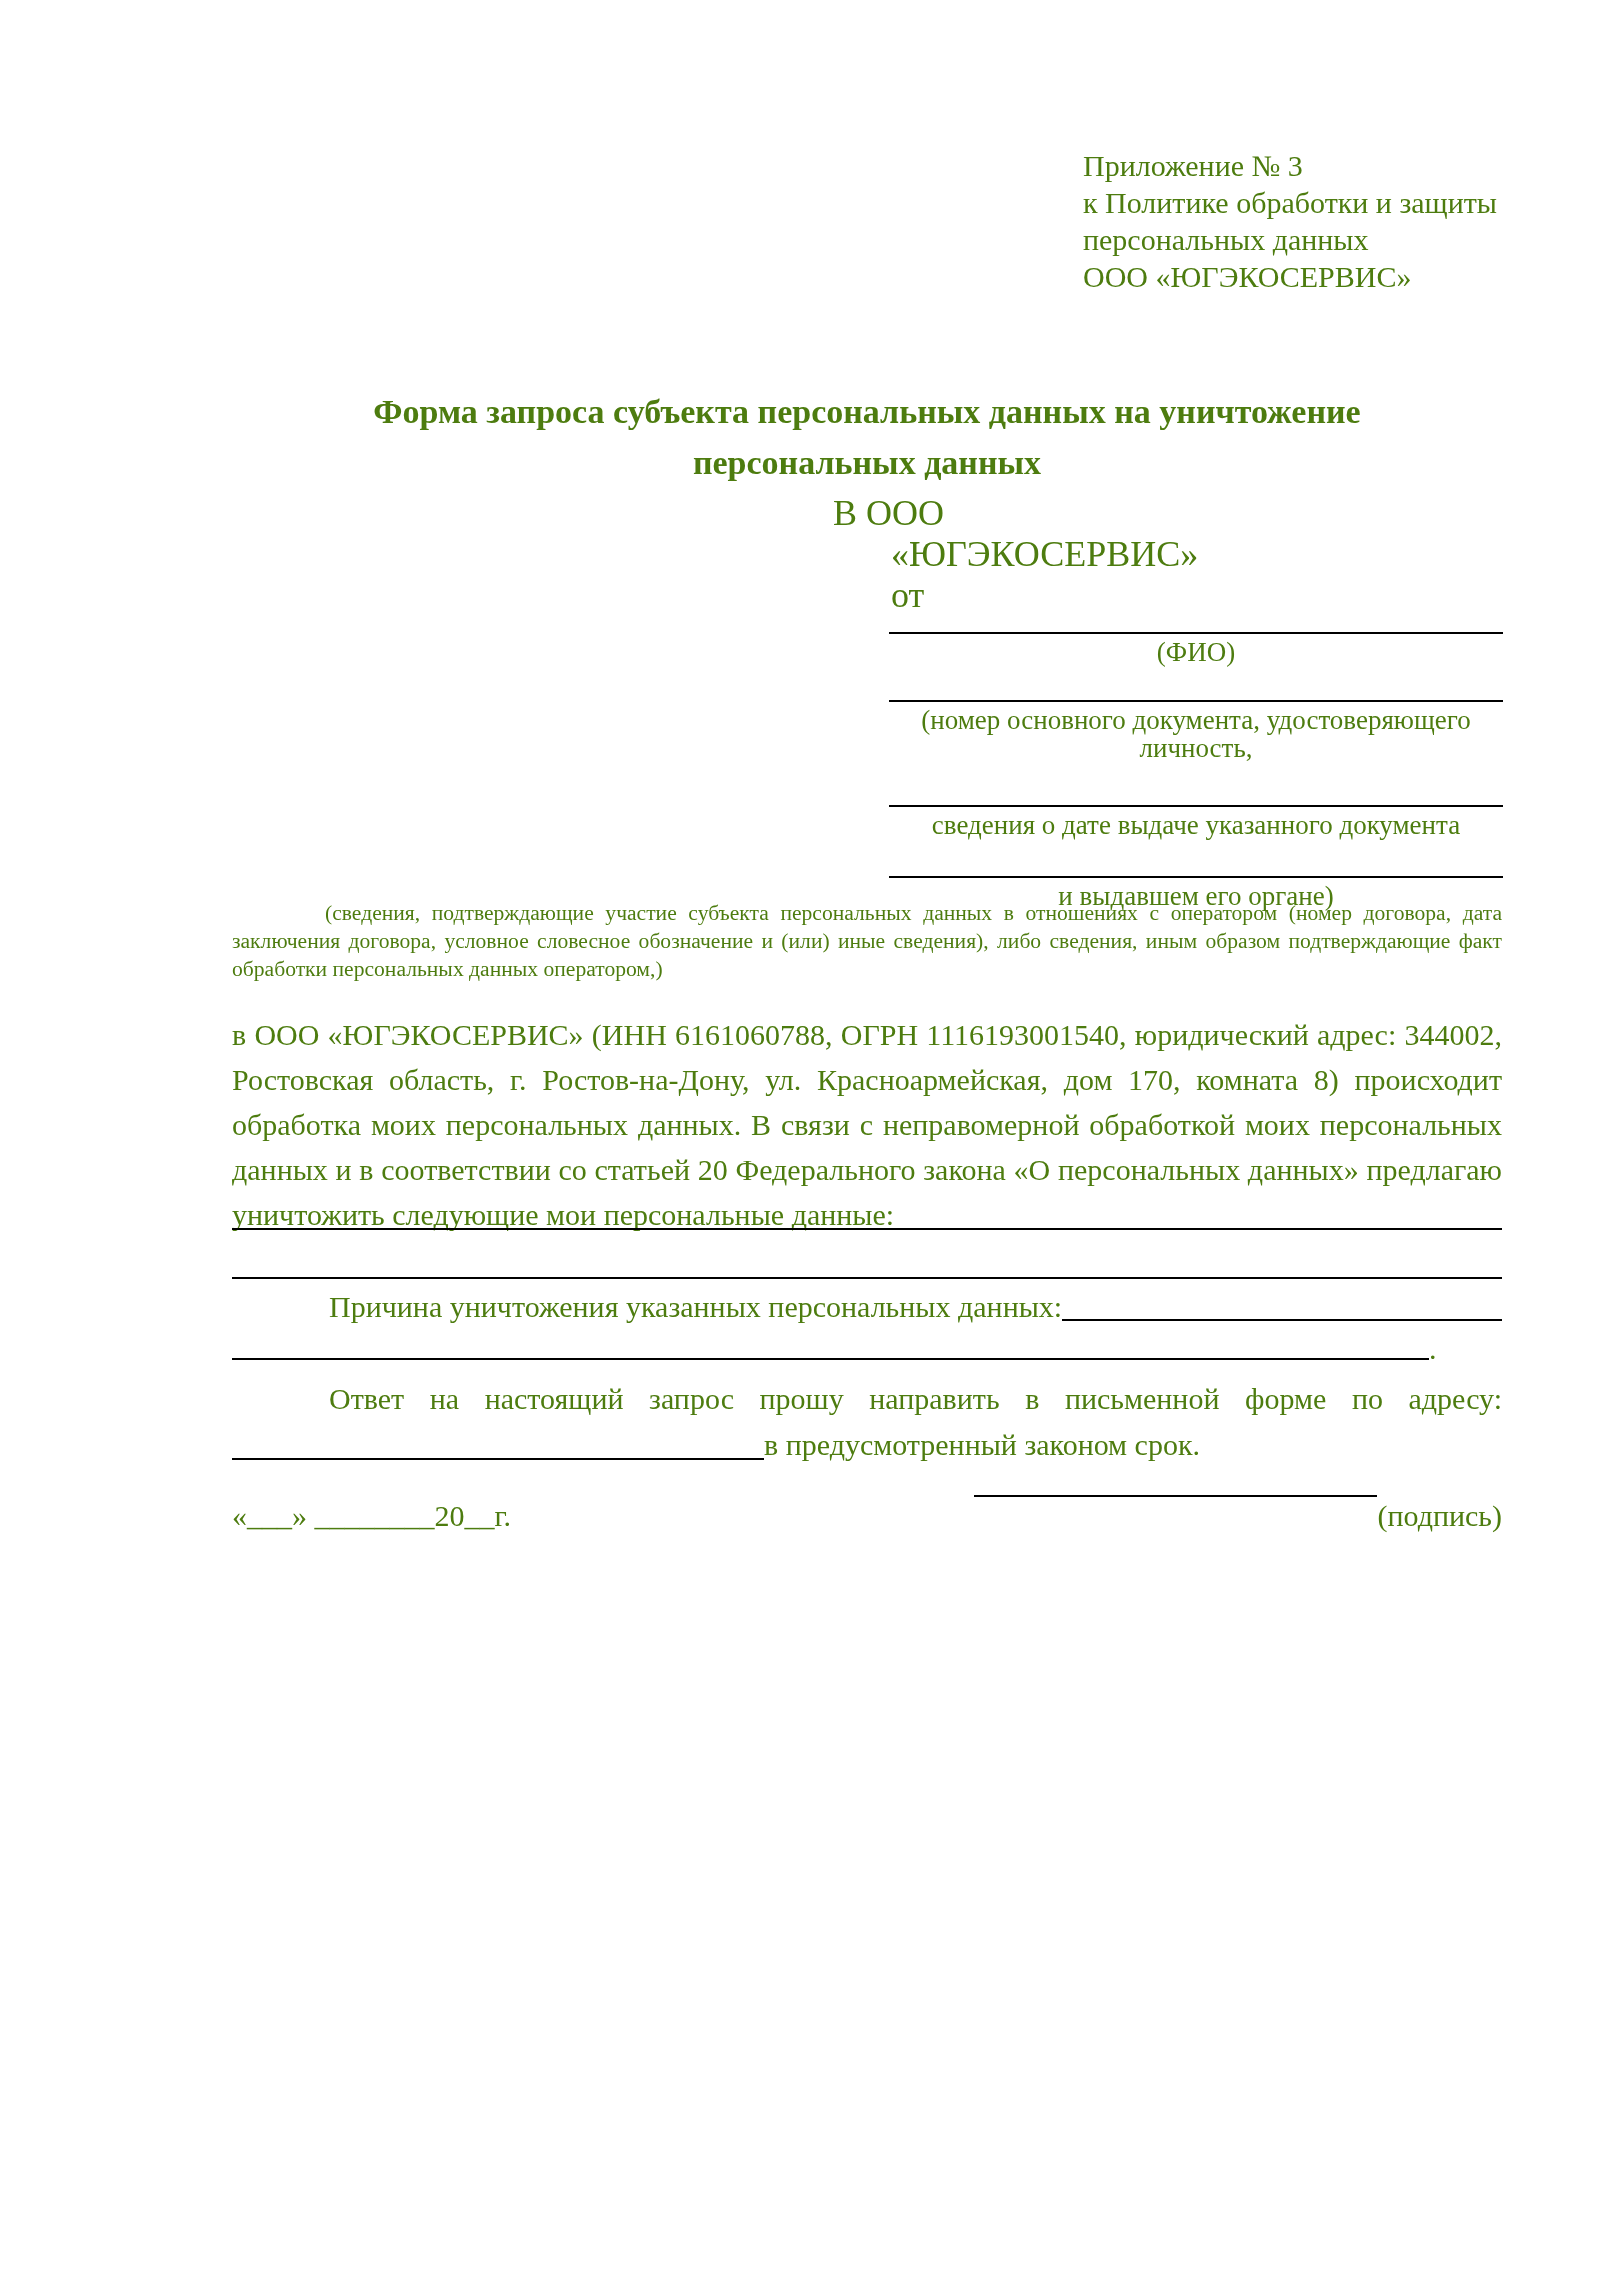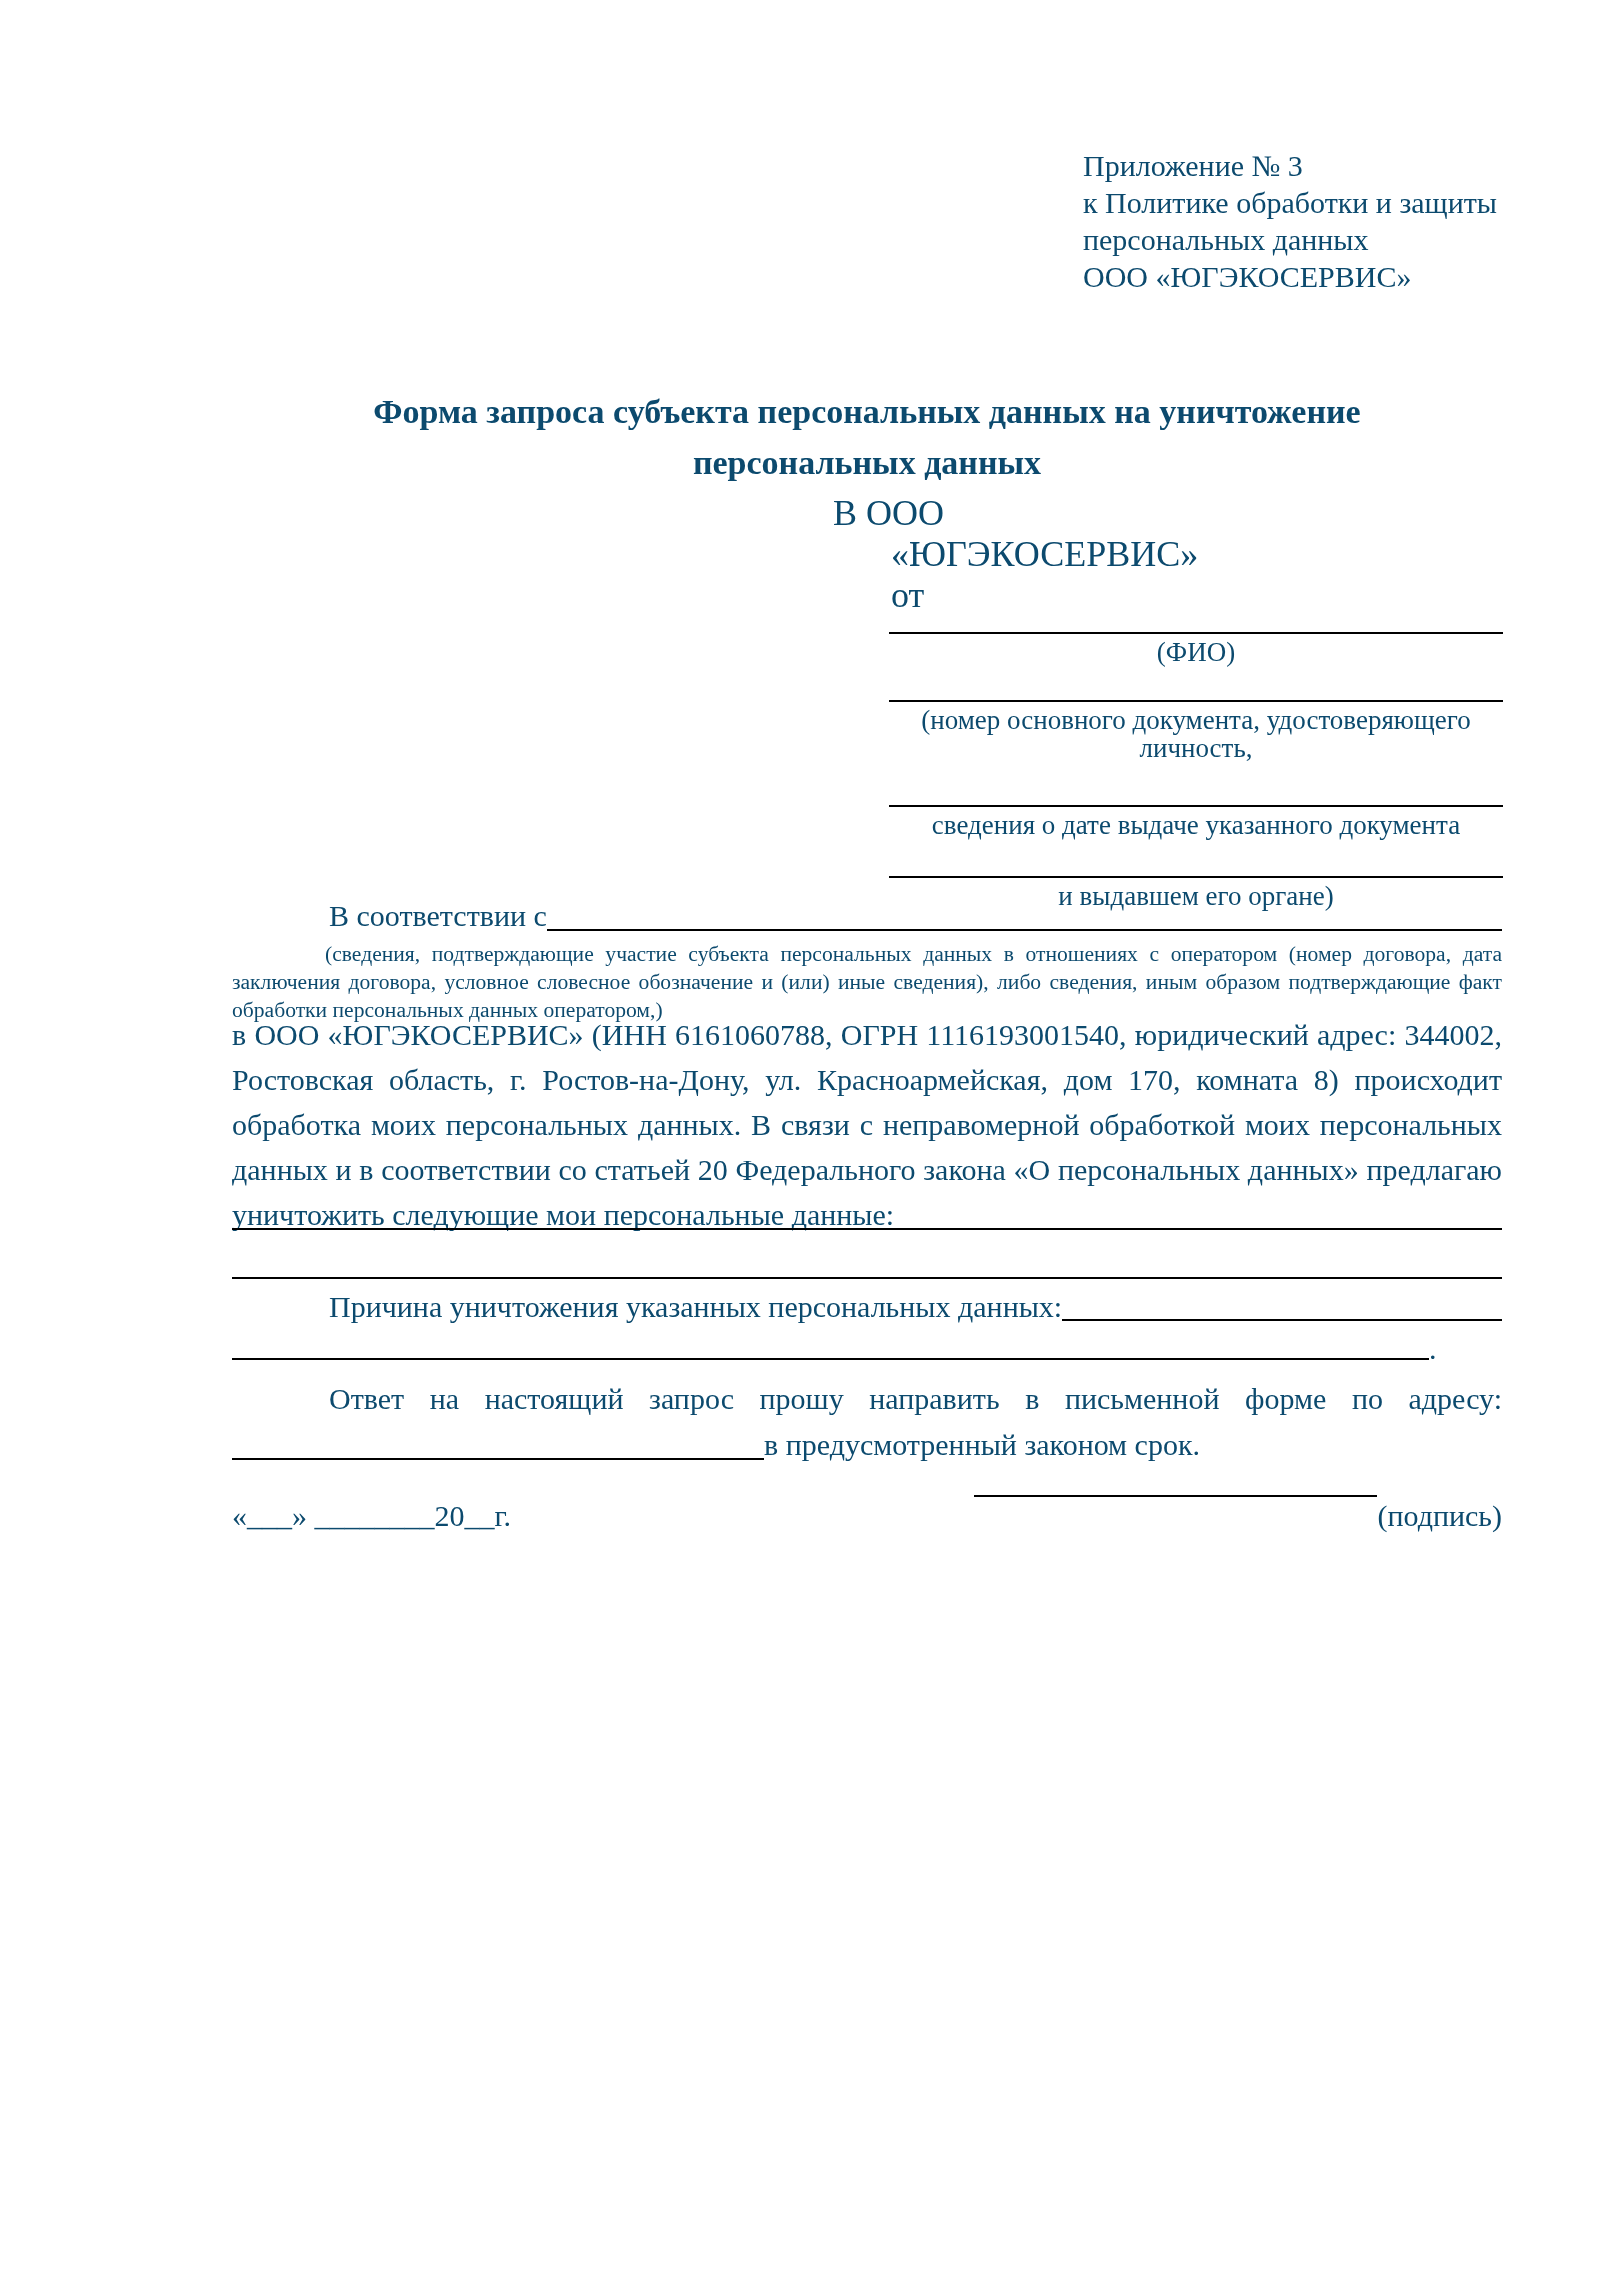--- a/index.html
+++ b/index.html
@@ -1,21 +1,21 @@
 <!DOCTYPE html>
 <html lang="ru"><head>
 <meta charset="utf-8">
 <style>
   html,body{margin:0;padding:0;background:#e8e8e8;}
   .page{
     position:relative;
     width:1621px;height:2293px;
     margin:0 auto;
     background:#ffffff;
-    color:#0c4a6e;
+    color:#4d7c0f;
     font-family:"Liberation Serif","DejaVu Serif",serif;
     overflow:hidden;
   }
   
   .header-note{
     position:absolute;left:1083px;top:147px;
     font-size:30px;line-height:37px;
     text-align:left;
   }
   
@@ -119,24 +119,20 @@
     <div class="field-caption gap-b">(номер основного документа, удостоверяющего личность,</div>
 
     <div class="field-line"></div>
     <div class="field-caption gap-c">сведения о дате выдаче указанного документа</div>
 
     <div class="field-line"></div>
     <div class="field-caption">и выдавшем его органе)</div>
   </div>
 
   <div class="accordance">
-    <div class="accordance-row">
-      <span class="lead">В соответствии с</span>
-      <span class="fill"></span>
-    </div>
     <div class="fine-print">(сведения, подтверждающие участие субъекта персональных данных в отношениях с оператором (номер договора, дата заключения договора, условное словесное обозначение и (или) иные сведения), либо сведения, иным образом подтверждающие факт обработки персональных данных оператором,)</div>
   </div>
 
   <div class="main-par">в ООО «ЮГЭКОСЕРВИС»  (ИНН 6161060788, ОГРН 1116193001540, юридический адрес: 344002, Ростовская область, г. Ростов-на-Дону, ул. Красноармейская, дом 170, комната 8) происходит обработка моих персональных данных. В связи с неправомерной обработкой моих персональных данных и в соответствии со статьей 20 Федерального закона «О персональных данных» предлагаю уничтожить следующие мои персональные данные:</div>
 
   <div class="lower">
     <div class="rule"></div>
     <div class="rule second"></div>
 
     <div class="reason-row">

